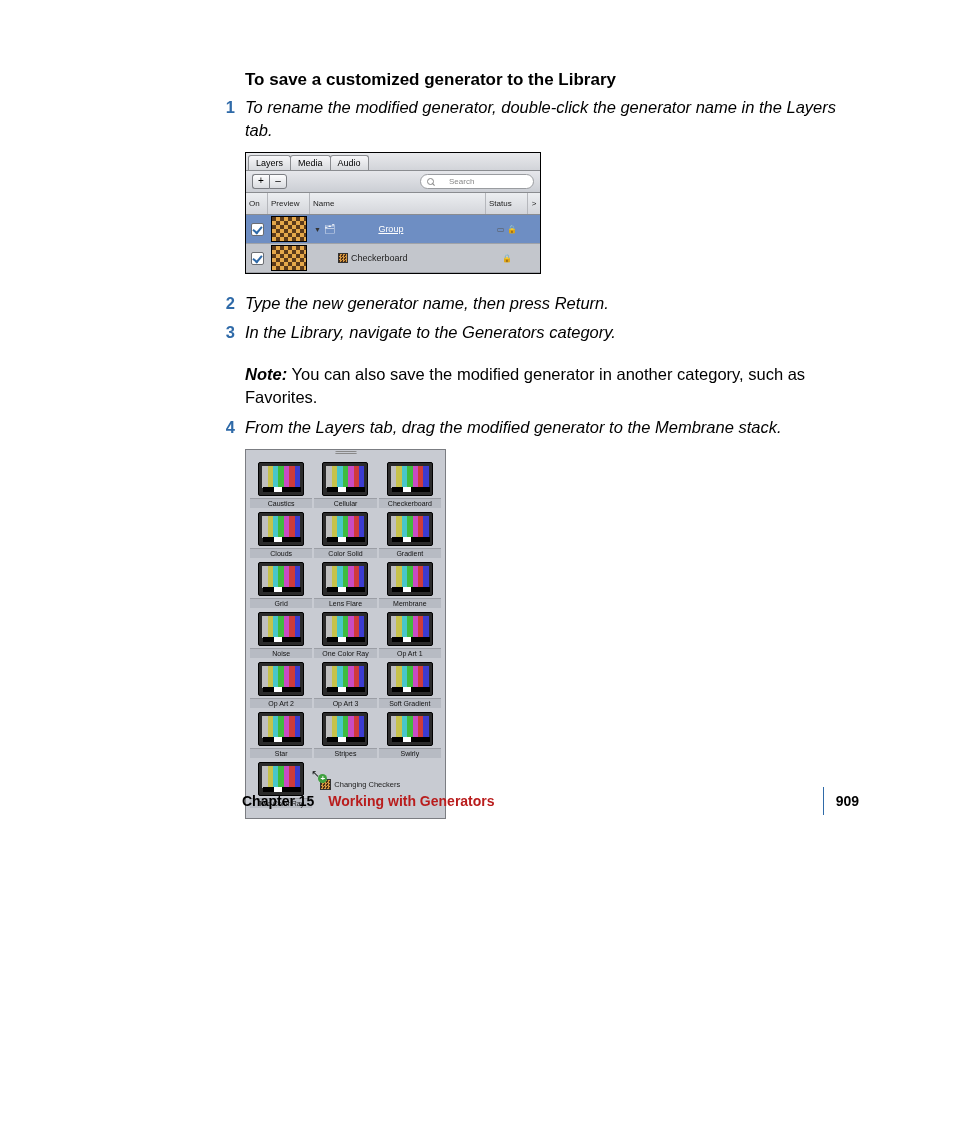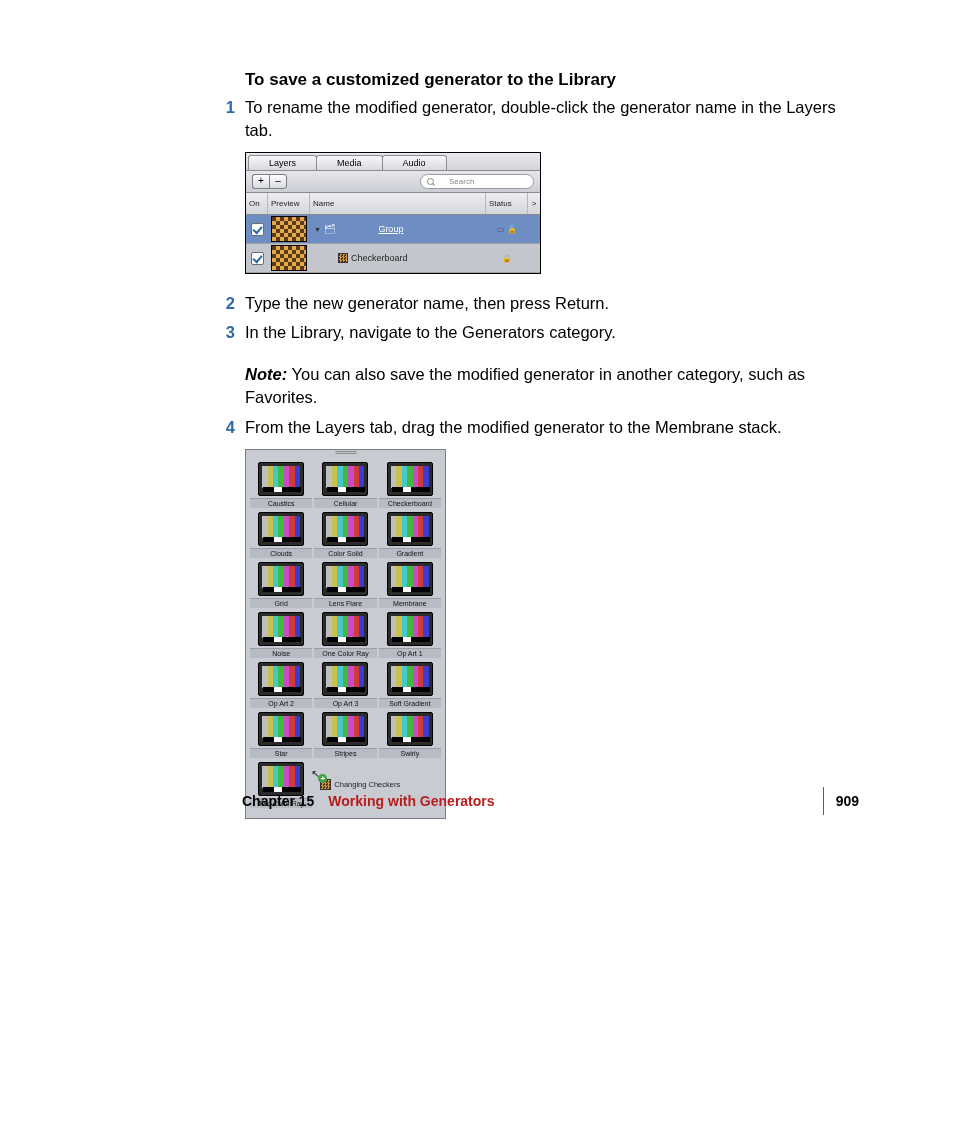--- a/index.html
+++ b/index.html
@@ -31,21 +31,21 @@
     line-height: 1.4;
   }
   .step .num {
     width: 14px;
     text-align: right;
     color: #2f6aa8;
     font-weight: 700;
     flex: none;
     margin-left: -24px;
   }
-  .step .txt { flex: 1; }
+  .step .txt { flex: 1; font-style: italic; }
   .note-label { font-weight: 700; font-style: italic; }
   .sub { margin-left: 0; margin-top: 19px; margin-bottom: 6px; font-size: 16.5px; line-height: 1.4; }
 
   
   .shot1 {
     width: 294px;
     background: #cfd2d7;
     border: 1px solid #000;
     margin: 10px 0 18px 0;
     box-shadow: 0 0 0 1px #999 inset;
@@ -53,21 +53,21 @@
   }
   .tabs {
     display: flex;
     gap: 0;
     padding: 2px 2px 0 2px;
     background: linear-gradient(#e8e9ec,#d2d4d9);
     border-bottom: 1px solid #8a8c90;
     font-size: 9px;
   }
   .tab {
-    padding: 2px 20px;
+    padding: 2px 7px;
     background: linear-gradient(#f7f7f9,#d8dade);
     border: 1px solid #8a8c90;
     border-bottom: none;
     border-radius: 3px 3px 0 0;
     margin-right: -1px;
   }
   .toolbar {
     display: flex;
     align-items: center;
     justify-content: space-between;

